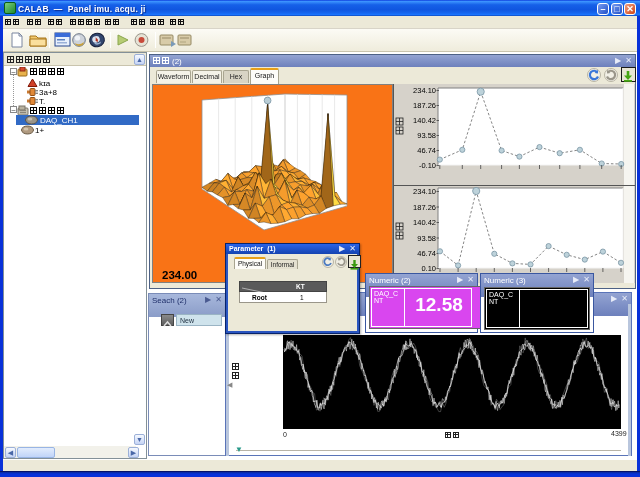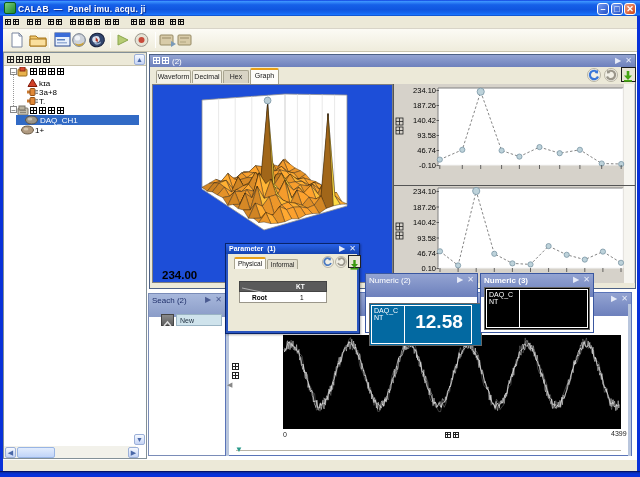--- a/index.html
+++ b/index.html
@@ -224,21 +224,21 @@
       </svg>
     <div class="abs" style="left:470px;top:0;width:15px;height:15px;background:#e8e5d4;border:1.5px solid #1a1a1a">
       <svg width="12" height="12">
           <path d="M6 1 L6 6.5" stroke="#46a614" stroke-width="2.6"></path>
           <path d="M2 5.5 L6 10 L10 5.5 Z" fill="#46a614"></path>
           <rect x="2" y="10" width="8" height="1.8" fill="#46a614"></rect>
         </svg>
     </div>
   </div>
 
-  <div class="abs" style="left:2px;top:29px;width:241px;height:199px;background:#1d4ed8;border:1px solid #808080">
+  <div class="abs" style="left:2px;top:29px;width:241px;height:199px;background:#f97316;border:1px solid #808080">
     <svg class="abs" style="left:0;top:0" width="239" height="197" viewBox="153 85 239 197">
         <polygon points="202,100 285,94 347,95 347,206 264,230 202,189" fill="#ffffff" stroke="#909090" stroke-width="0.8"></polygon>
         <line x1="218.6" y1="98.8" x2="218.6" y2="184.2" stroke="#e0e0e0" stroke-width="0.7"></line>
         <line x1="297.4" y1="94.2" x2="297.4" y2="173.2" stroke="#e0e0e0" stroke-width="0.7"></line>
         <line x1="235.2" y1="97.6" x2="235.2" y2="179.4" stroke="#e0e0e0" stroke-width="0.7"></line>
         <line x1="309.8" y1="94.4" x2="309.8" y2="181.4" stroke="#e0e0e0" stroke-width="0.7"></line>
         <line x1="251.8" y1="96.4" x2="251.8" y2="174.6" stroke="#e0e0e0" stroke-width="0.7"></line>
         <line x1="322.2" y1="94.6" x2="322.2" y2="189.6" stroke="#e0e0e0" stroke-width="0.7"></line>
         <line x1="268.4" y1="95.2" x2="268.4" y2="169.8" stroke="#e0e0e0" stroke-width="0.7"></line>
         <line x1="334.6" y1="94.8" x2="334.6" y2="197.8" stroke="#e0e0e0" stroke-width="0.7"></line>
@@ -579,31 +579,31 @@
       <span style="position:absolute;left:60px;top:2px;font-size:6.5px;color:#000">1</span>
     </div>
   </div>
 </div>
 
 <div class="win" style="left:365px;top:273px;width:113px;height:60px;background:#fff;border-color:#3a57a0">
   <div class="wtitle">
     <span style="position:absolute;left:3px;top:2px;font-weight:normal">Numeric&nbsp;(2)</span>
     <span class="pinx">▶&nbsp;✕</span>
   </div>
-  <div class="abs" style="left:3px;top:29px;width:113px;height:43px;background:#0369a1;border:1px solid #666">
+  <div class="abs" style="left:3px;top:12px;width:113px;height:43px;background:#d946ef;border:1px solid #666">
     <div class="abs" style="left:1px;top:1px;width:101px;height:39px;border:1px solid #fff"></div>
     <div class="abs" style="left:34px;top:2px;width:1px;height:38px;background:#fff"></div>
     <div class="abs" style="left:4px;top:3px;font-size:7px;color:#fff;line-height:7px">DAQ_C<br>NT</div>
     <div class="abs" style="left:37px;top:7px;width:64px;text-align:center;font-size:19px;font-weight:bold;color:#fff">12.58</div>
   </div>
 </div>
 
 <div class="win" style="left:480px;top:273px;width:114px;height:60px;background:#fff;border-color:#3a57a0">
   <div class="wtitle">
-    <span style="position:absolute;left:3px;top:2px;font-weight:bold">Numeric&nbsp;(3)</span>
+    <span style="position:absolute;left:3px;top:2px;font-weight:normal">Numeric&nbsp;(3)</span>
     <span class="pinx">▶&nbsp;✕</span>
   </div>
   <div class="abs" style="left:3px;top:13px;width:106px;height:43px;background:#000;border:1px solid #666">
     <div class="abs" style="left:1px;top:1px;width:102px;height:39px;border:1px solid #fff"></div>
     <div class="abs" style="left:34px;top:2px;width:1px;height:38px;background:#fff"></div>
     <div class="abs" style="left:4px;top:3px;font-size:7px;color:#fff;line-height:7px">DAQ_C<br>NT</div>
   </div>
 </div>
 <div class="abs statusbar"></div>
 <div class="abs lborder"></div>

